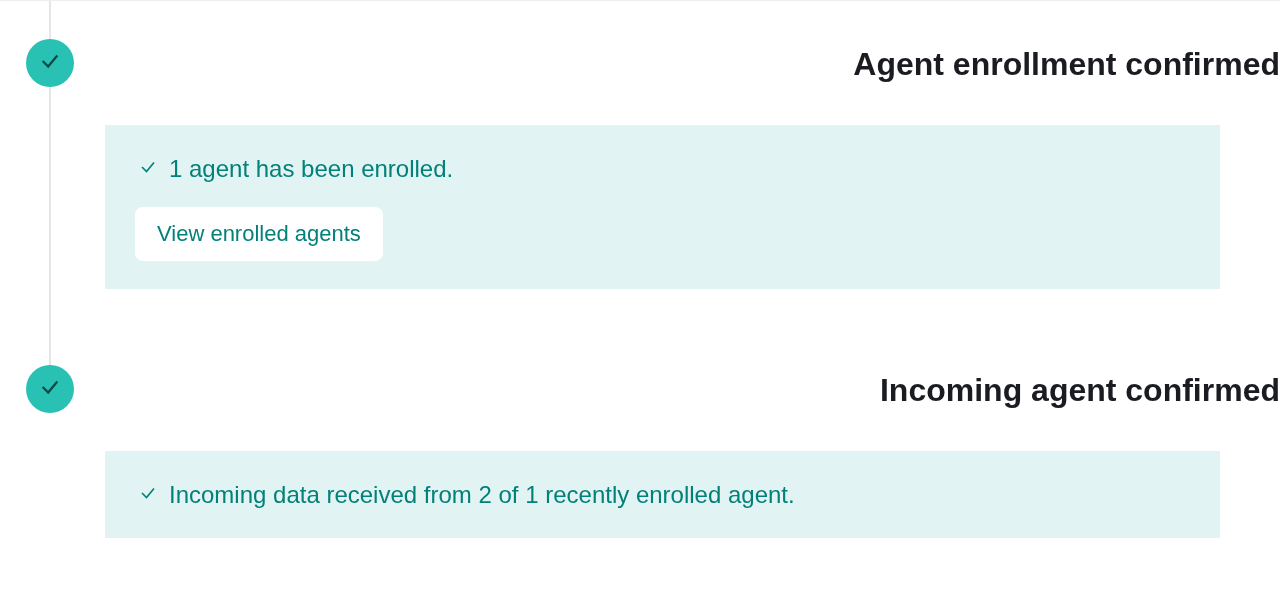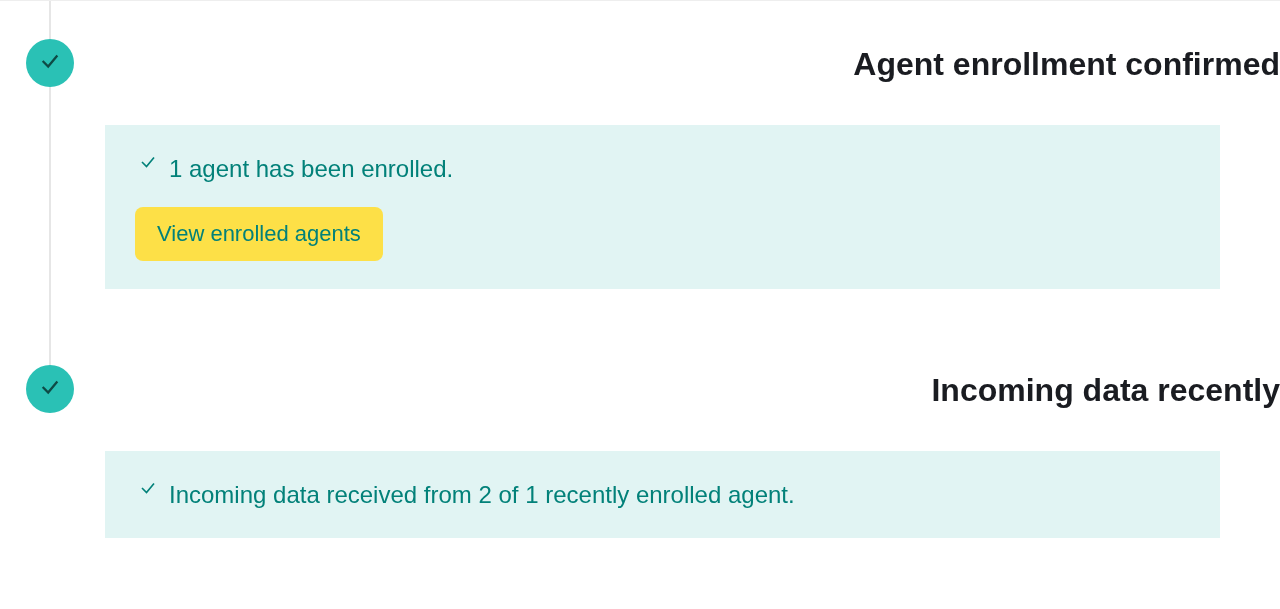--- a/index.html
+++ b/index.html
@@ -65,42 +65,42 @@
       text-align: right;
     }
     .callout {
       background: #e1f4f3;
       padding: 28px 20px 28px 34px;
       margin-right: 60px;
       border-radius: 0;
     }
     .callout-row {
       display: flex;
-      align-items: flex-start;
+      align-items: center;
       gap: 12px;
     }
     .callout-row svg {
       width: 18px;
       height: 18px;
       stroke: #028179;
       stroke-width: 2.2;
       fill: none;
       flex-shrink: 0;
     }
     .callout-text {
       font-size: 24px;
       font-weight: 500;
       color: #028179;
       line-height: 1.3;
     }
     .callout-button {
       display: inline-block;
       margin-top: 22px;
       margin-left: -4px;
-      background: #fde047;
+      background: #ffffff;
       color: #028179;
       font-size: 22px;
       font-weight: 500;
       padding: 14px 22px;
       border-radius: 8px;
       border: none;
       cursor: pointer;
       font-family: inherit;
       text-align: center;
     }
@@ -136,21 +136,21 @@
 
   <div class="step">
     <div class="step-badge">
       <span>
         <svg viewBox="0 0 24 24">
             <polyline points="4 12 10 18 20 6"></polyline>
           </svg>
       </span>
     </div>
     <div class="step-content">
-      <h2 class="step-title">Incoming data recently</h2>
+      <h2 class="step-title">Incoming agent confirmed</h2>
       <div class="callout">
         <div class="callout-row">
           <span>
             <svg viewBox="0 0 24 24">
                 <polyline points="4 12 10 18 20 6"></polyline>
               </svg>
           </span>
           <span class="callout-text">Incoming data received from 2 of 1 recently enrolled agent.</span>
         </div>
       </div>

